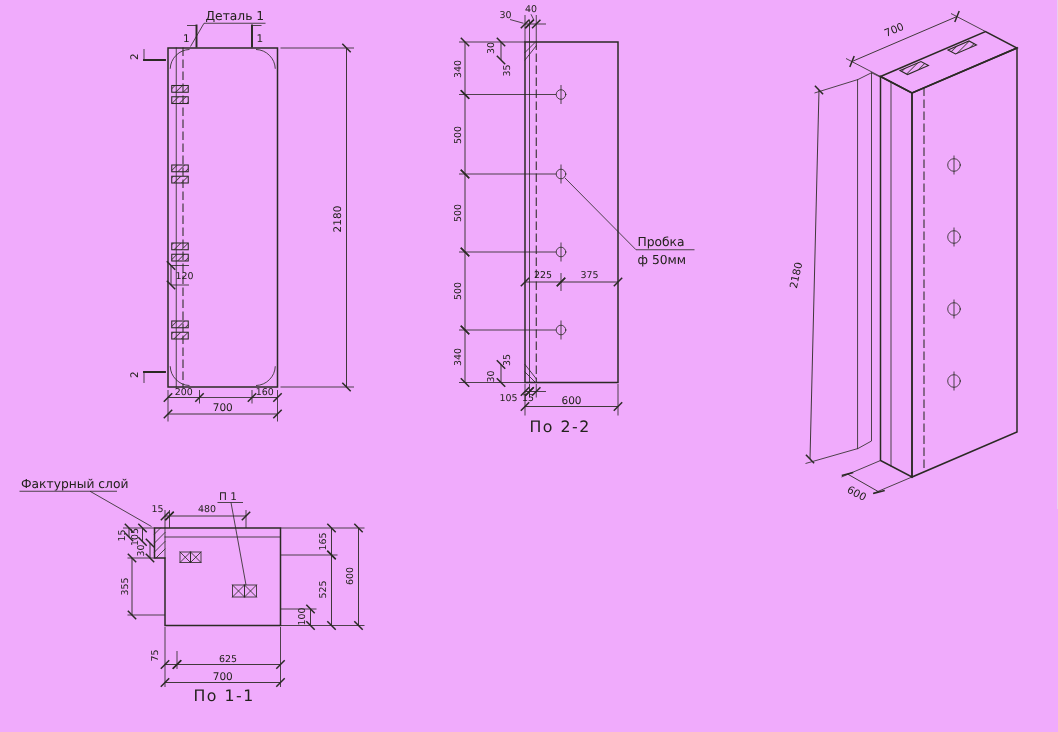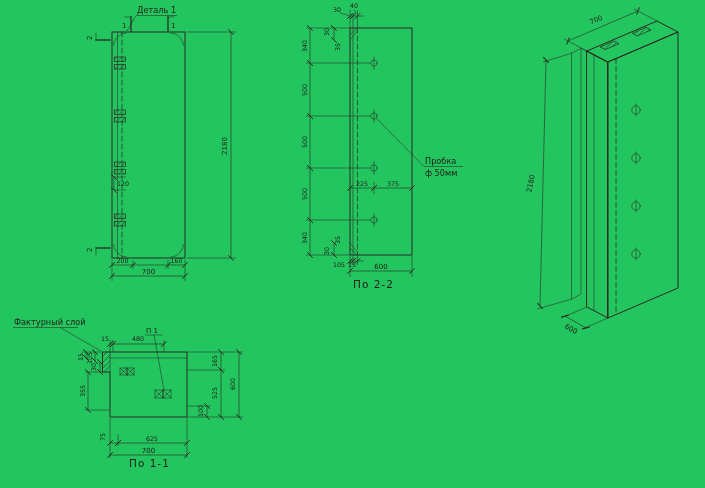--- a/index.html
+++ b/index.html
@@ -1,16 +1,16 @@
 <!DOCTYPE html>
 <html><head>
 <meta charset="utf-8">
 <style>
   html,body{margin:0;padding:0;background:#e9e8e4;}
-  .sheet{width:705px;height:488px;background:#22c55e;position:relative;overflow:hidden;
+  .sheet{width:705px;height:488px;background:#f0abfc;position:relative;overflow:hidden;
          font-family:"DejaVu Sans",sans-serif;}
   svg{display:block}
   .ln{fill:none;stroke:#2b2a24;stroke-width:1;stroke-linecap:square}
   .thk{stroke-width:1.3}
   .thin{stroke-width:0.55}
   .dash{stroke-dasharray:5 3;stroke-width:0.7}
   .dim{fill:none;stroke:#2b2a24;stroke-width:0.6;marker-start:url(#tk);marker-end:url(#tk)}
   .ext{fill:none;stroke:#2b2a24;stroke-width:0.55}
   .hat{fill:url(#hatch);stroke:#2b2a24;stroke-width:0.7}
   text{fill:#23221c;}

